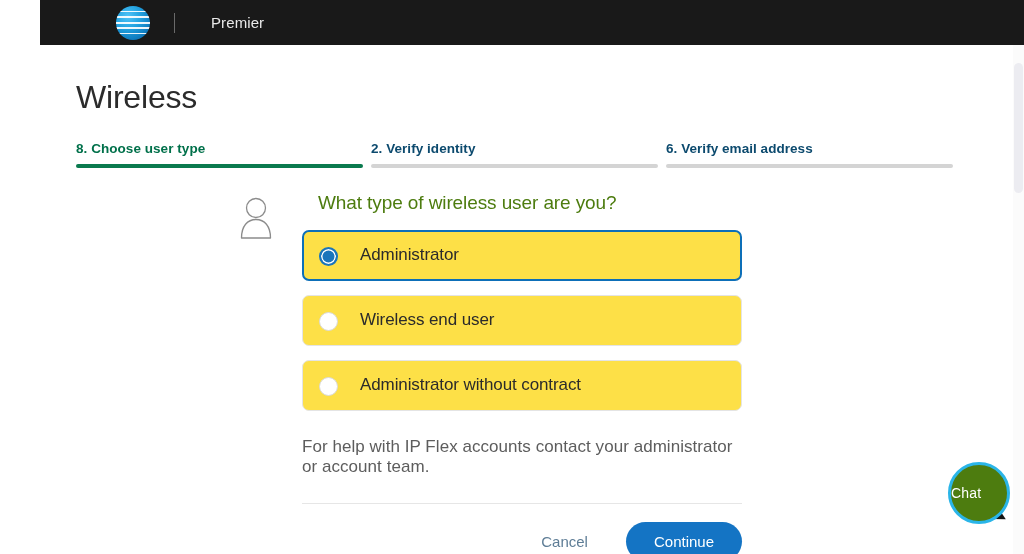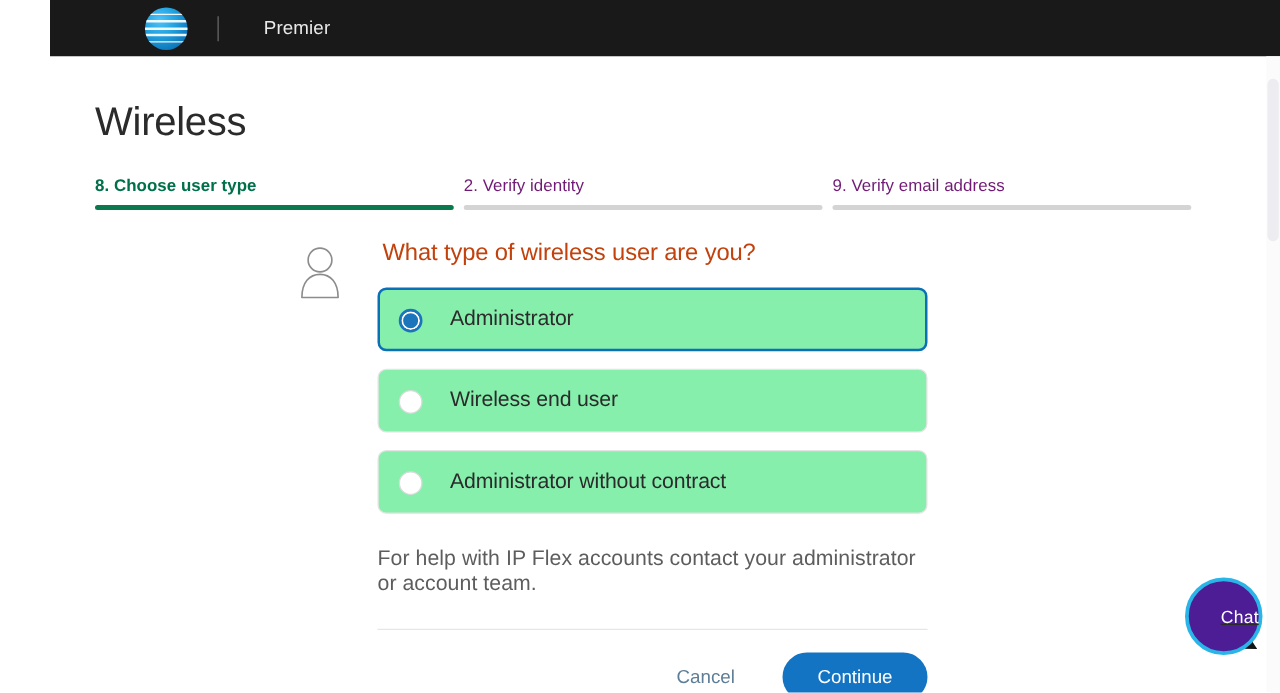--- a/index.html
+++ b/index.html
@@ -77,24 +77,25 @@
 
   
   .stepper {
     display: flex;
     margin-top: 26px;
     width: 886px;
   }
   .step { width: 295px; flex: none; }
   .step-label {
     font-size: 13.5px;
-    color: #701a75;
+    color: #0c4a6e;
     letter-spacing: 0.05px;
     margin-bottom: 8px;
     white-space: nowrap;
+    font-weight: bold;
   }
   .step.active .step-label {
     color: #00704a;
     font-weight: 700;
   }
   .step-bar {
     height: 4px;
     background: #d4d4d4;
     border-radius: 2px;
     margin-right: 8px;
@@ -111,30 +112,30 @@
     flex: none;
     padding-top: 4px;
     padding-left: 160px;
     box-sizing: content-box;
   }
   .avatar-icon { display: block; }
   .form-col { width: 440px; }
 
   .form-question {
     font-size: 19px;
-    color: #c2410c;
+    color: #4d7c0f;
     font-weight: 400;
-    margin: 0 0 16px 4px;
+    margin: 0 0 16px 16px;
     letter-spacing: -0.1px;
   }
 
   .option {
     border: 1px solid #e4e4e4;
     border-radius: 7px;
-    background: #86efac;
+    background: #fde047;
     padding: 14px 16px;
     margin-bottom: 14px;
     display: flex;
     align-items: flex-start;
     box-sizing: border-box;
     cursor: pointer;
   }
   .option.selected {
     border: 2px solid #0d6fb8;
     padding: 13px 15px;
@@ -214,27 +215,26 @@
     right: 14px;
     bottom: 30px;
     width: 62px;
     height: 62px;
     cursor: pointer;
   }
   .chat-bubble {
     position: absolute;
     inset: 0;
     border-radius: 50%;
-    background: #4c1d95;
+    background: #4d7c0f;
     border: 3px solid #2ab5e8;
     box-sizing: border-box;
     display: flex;
     align-items: center;
-    justify-content: flex-end;
-    text-decoration: underline;
+    justify-content: flex-start;
   }
   .chat-tail {
     position: absolute;
     right: 3px;
     bottom: 2px;
     width: 0;
     height: 0;
     border-left: 13px solid #141414;
     border-top: 9px solid transparent;
     border-bottom: 5px solid transparent;
@@ -289,21 +289,21 @@
   <div class="stepper">
     <div class="step active">
       <div class="step-label">8. Choose user type</div>
       <div class="step-bar"></div>
     </div>
     <div class="step">
       <div class="step-label">2. Verify identity</div>
       <div class="step-bar"></div>
     </div>
     <div class="step">
-      <div class="step-label">9. Verify email address</div>
+      <div class="step-label">6. Verify email address</div>
       <div class="step-bar"></div>
     </div>
   </div>
 
   <div class="form-wrap">
 
     <div class="avatar-col">
       <svg class="avatar-icon" width="40" height="44" viewBox="0 0 40 44" fill="none">
         <circle cx="20" cy="12" r="9.5" stroke="#8c8c8c" stroke-width="1.3" fill="none"></circle>
         <path d="M5.5 42 C5.5 30 11.5 23.5 20 23.5 C28.5 23.5 34.5 30 34.5 42 Z" stroke="#8c8c8c" stroke-width="1.3" fill="none" stroke-linejoin="round"></path>

